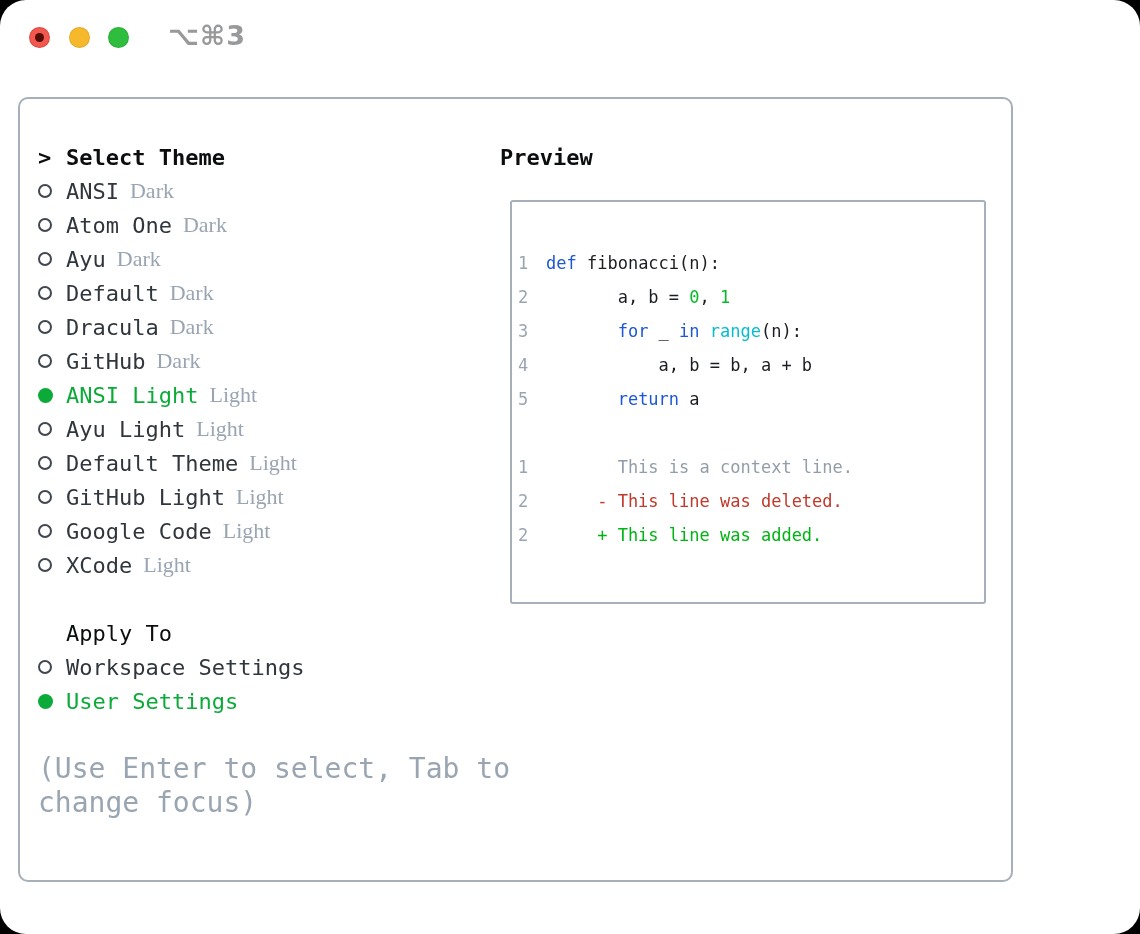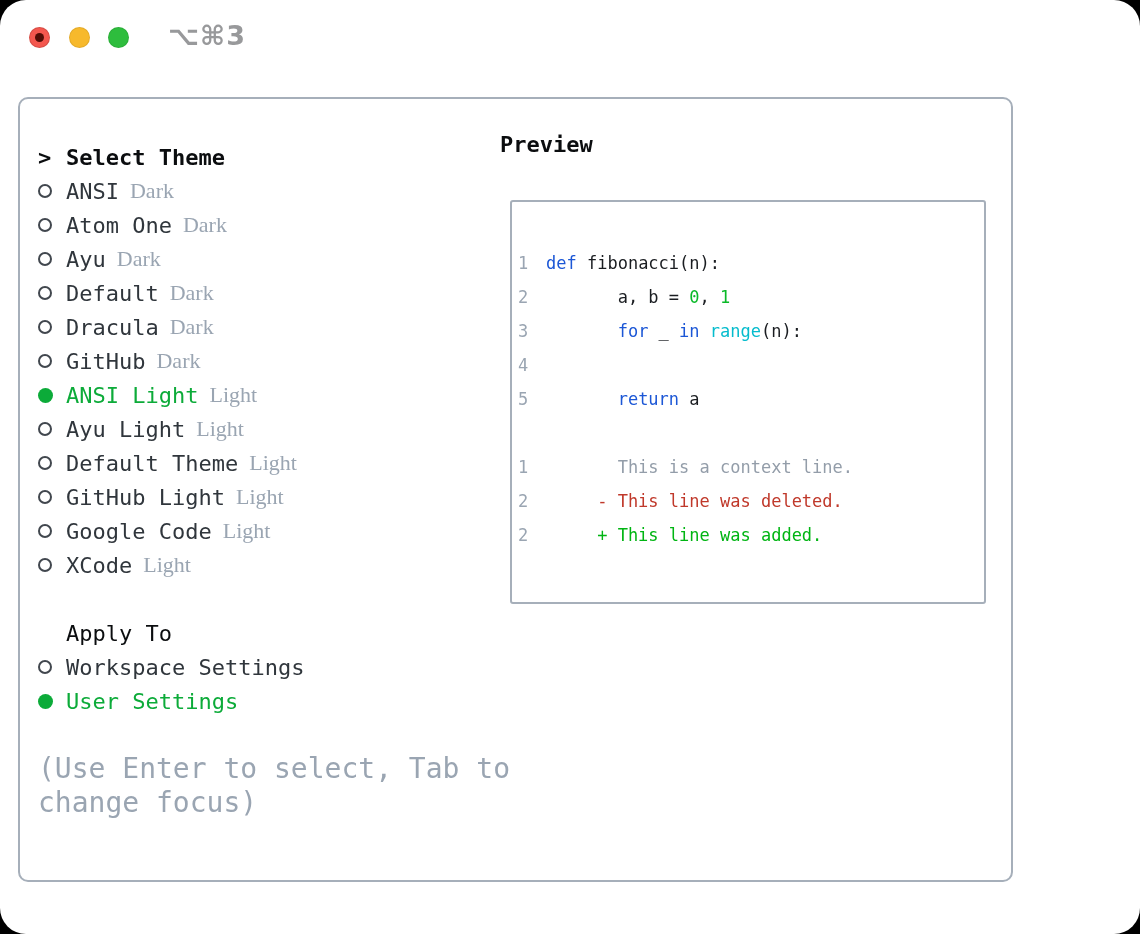--- a/index.html
+++ b/index.html
@@ -36,21 +36,21 @@
   .prompt{color:#0b0d0f;font-weight:bold;}
   .ring{width:14px;height:14px;border:2px solid #41474e;border-radius:50%;}
   .dot{width:15px;height:15px;border-radius:50%;background:var(--accent);}
   .hdr{color:#0b0d0f;font-weight:bold;}
   .hdr2{color:#0b0d0f;text-align:right;}
   .row.selected .name{color:var(--accent);}
   .tag{color:var(--muted);margin-left:1ch;font-family:Liberation Serif, serif;}
   .spacer{height:34px;}
   .hint{font-size:28px;line-height:34px;color:var(--muted);white-space:pre-line;}
   
-  .preview-title{position:absolute;left:480px;top:28px;height:34px;display:flex;align-items:center;
+  .preview-title{position:absolute;left:480px;top:41px;height:34px;display:flex;align-items:center;
     font-size:22px;font-weight:bold;color:#0b0d0f;}
   .preview-box{
     position:absolute;left:490px;top:101px;width:476px;height:404px;
     border:2px solid var(--border);border-radius:3px;background:#fff;
     padding:44px 0 0 4px;overflow:hidden;
   }
   .cline{display:flex;height:34px;align-items:center;font-size:17px;}
   .lnum{width:30px;flex:0 0 30px;padding-left:2px;color:var(--muted);}
   .ctoks{white-space:pre;color:var(--code-ink);}
   .tok-pl{color:var(--code-ink);}
@@ -220,20 +220,21 @@
     <span class="ctoks"><span class="tok-pl">       a, b = </span><span class="tok-num">0</span><span class="tok-pl">, </span><span class="tok-num">1</span></span>
   </div>
 
   <div class="cline">
     <span class="lnum">3</span>
     <span class="ctoks"><span class="tok-pl">       </span><span class="tok-kw">for</span><span class="tok-pl"> _ </span><span class="tok-kw">in</span><span class="tok-pl"> </span><span class="tok-fn">range</span><span class="tok-pl">(n):</span></span>
   </div>
 
   <div class="cline">
     <span class="lnum">4</span>
+    <span class="ctoks"><span class="tok-pl">           a, b = b, a + b</span></span>
   </div>
 
   <div class="cline">
     <span class="lnum">5</span>
     <span class="ctoks"><span class="tok-pl">       </span><span class="tok-kw">return</span><span class="tok-pl"> a</span></span>
   </div>
 
   <div class="cline">
     <span class="lnum"></span>
     <span class="ctoks"></span>

